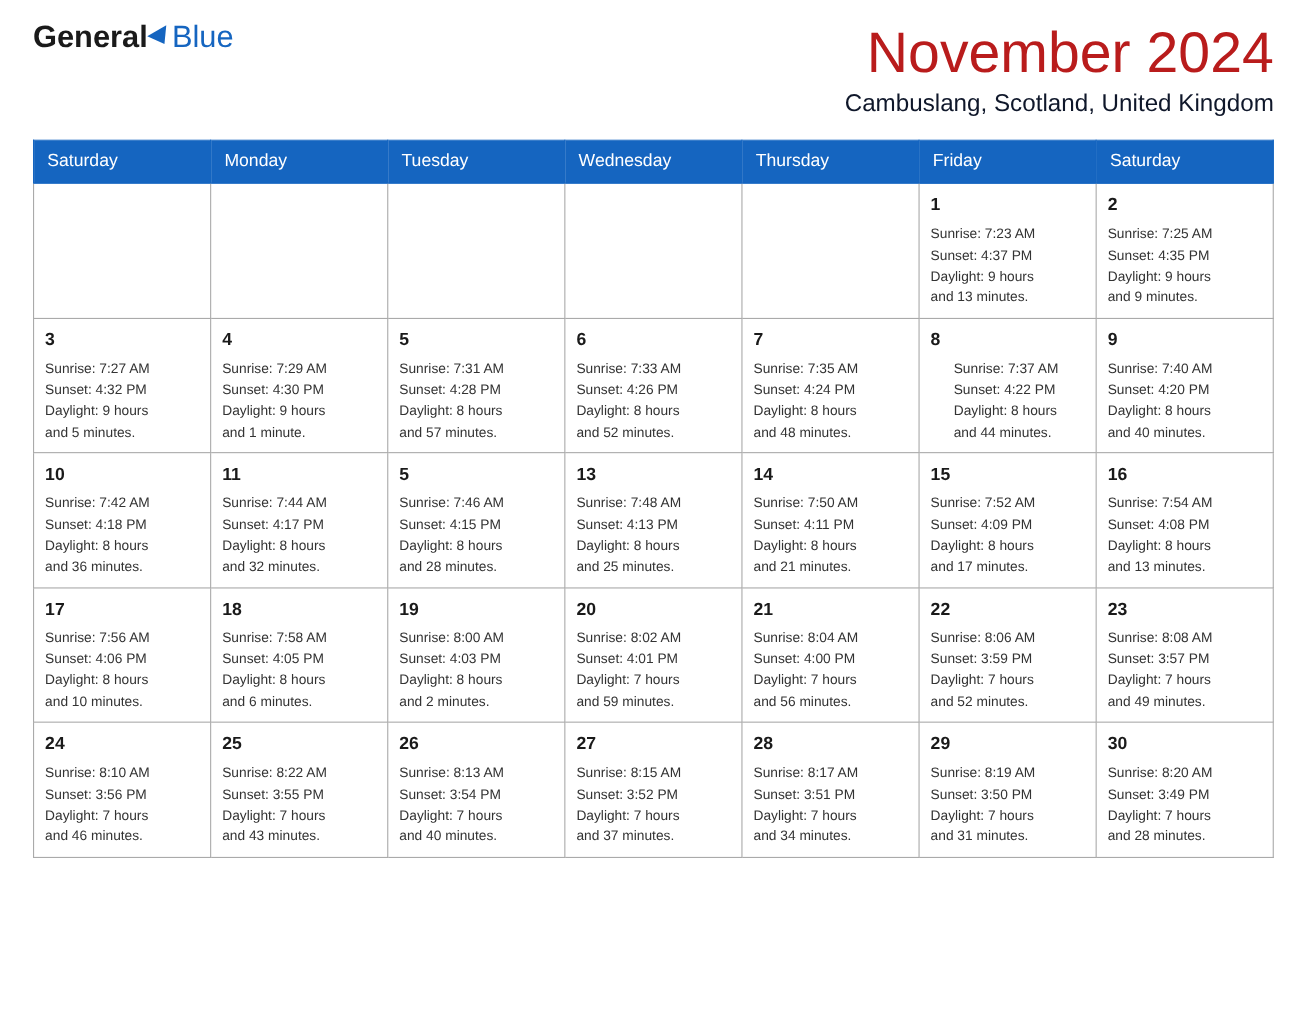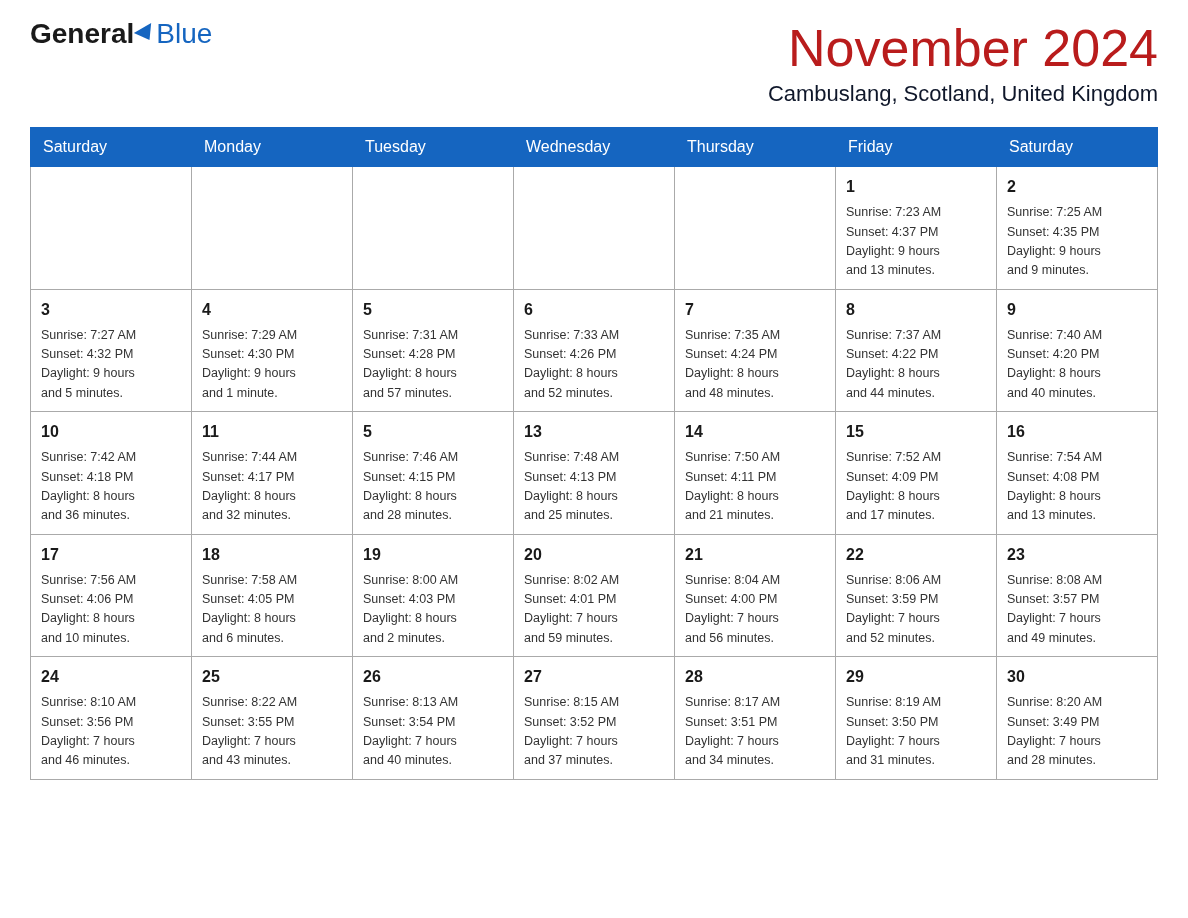--- a/index.html
+++ b/index.html
@@ -187,21 +187,21 @@
         </td>
         <td>
           <span class="day-number">7</span>
           <div class="day-info" style="white-space: pre-line;">Sunrise: 7:35 AM
 Sunset: 4:24 PM
 Daylight: 8 hours
 and 48 minutes.</div>
         </td>
         <td>
           <span class="day-number">8</span>
-          <div class="day-info" style="white-space: pre-line;">Sunrise: 7:37 AM
+          <div class="day-info" style="white-space: pre-line; margin-left: 21px;">Sunrise: 7:37 AM
 Sunset: 4:22 PM
 Daylight: 8 hours
 and 44 minutes.</div>
         </td>
         <td>
           <span class="day-number">9</span>
           <div class="day-info" style="white-space: pre-line;">Sunrise: 7:40 AM
 Sunset: 4:20 PM
 Daylight: 8 hours
 and 40 minutes.</div>

